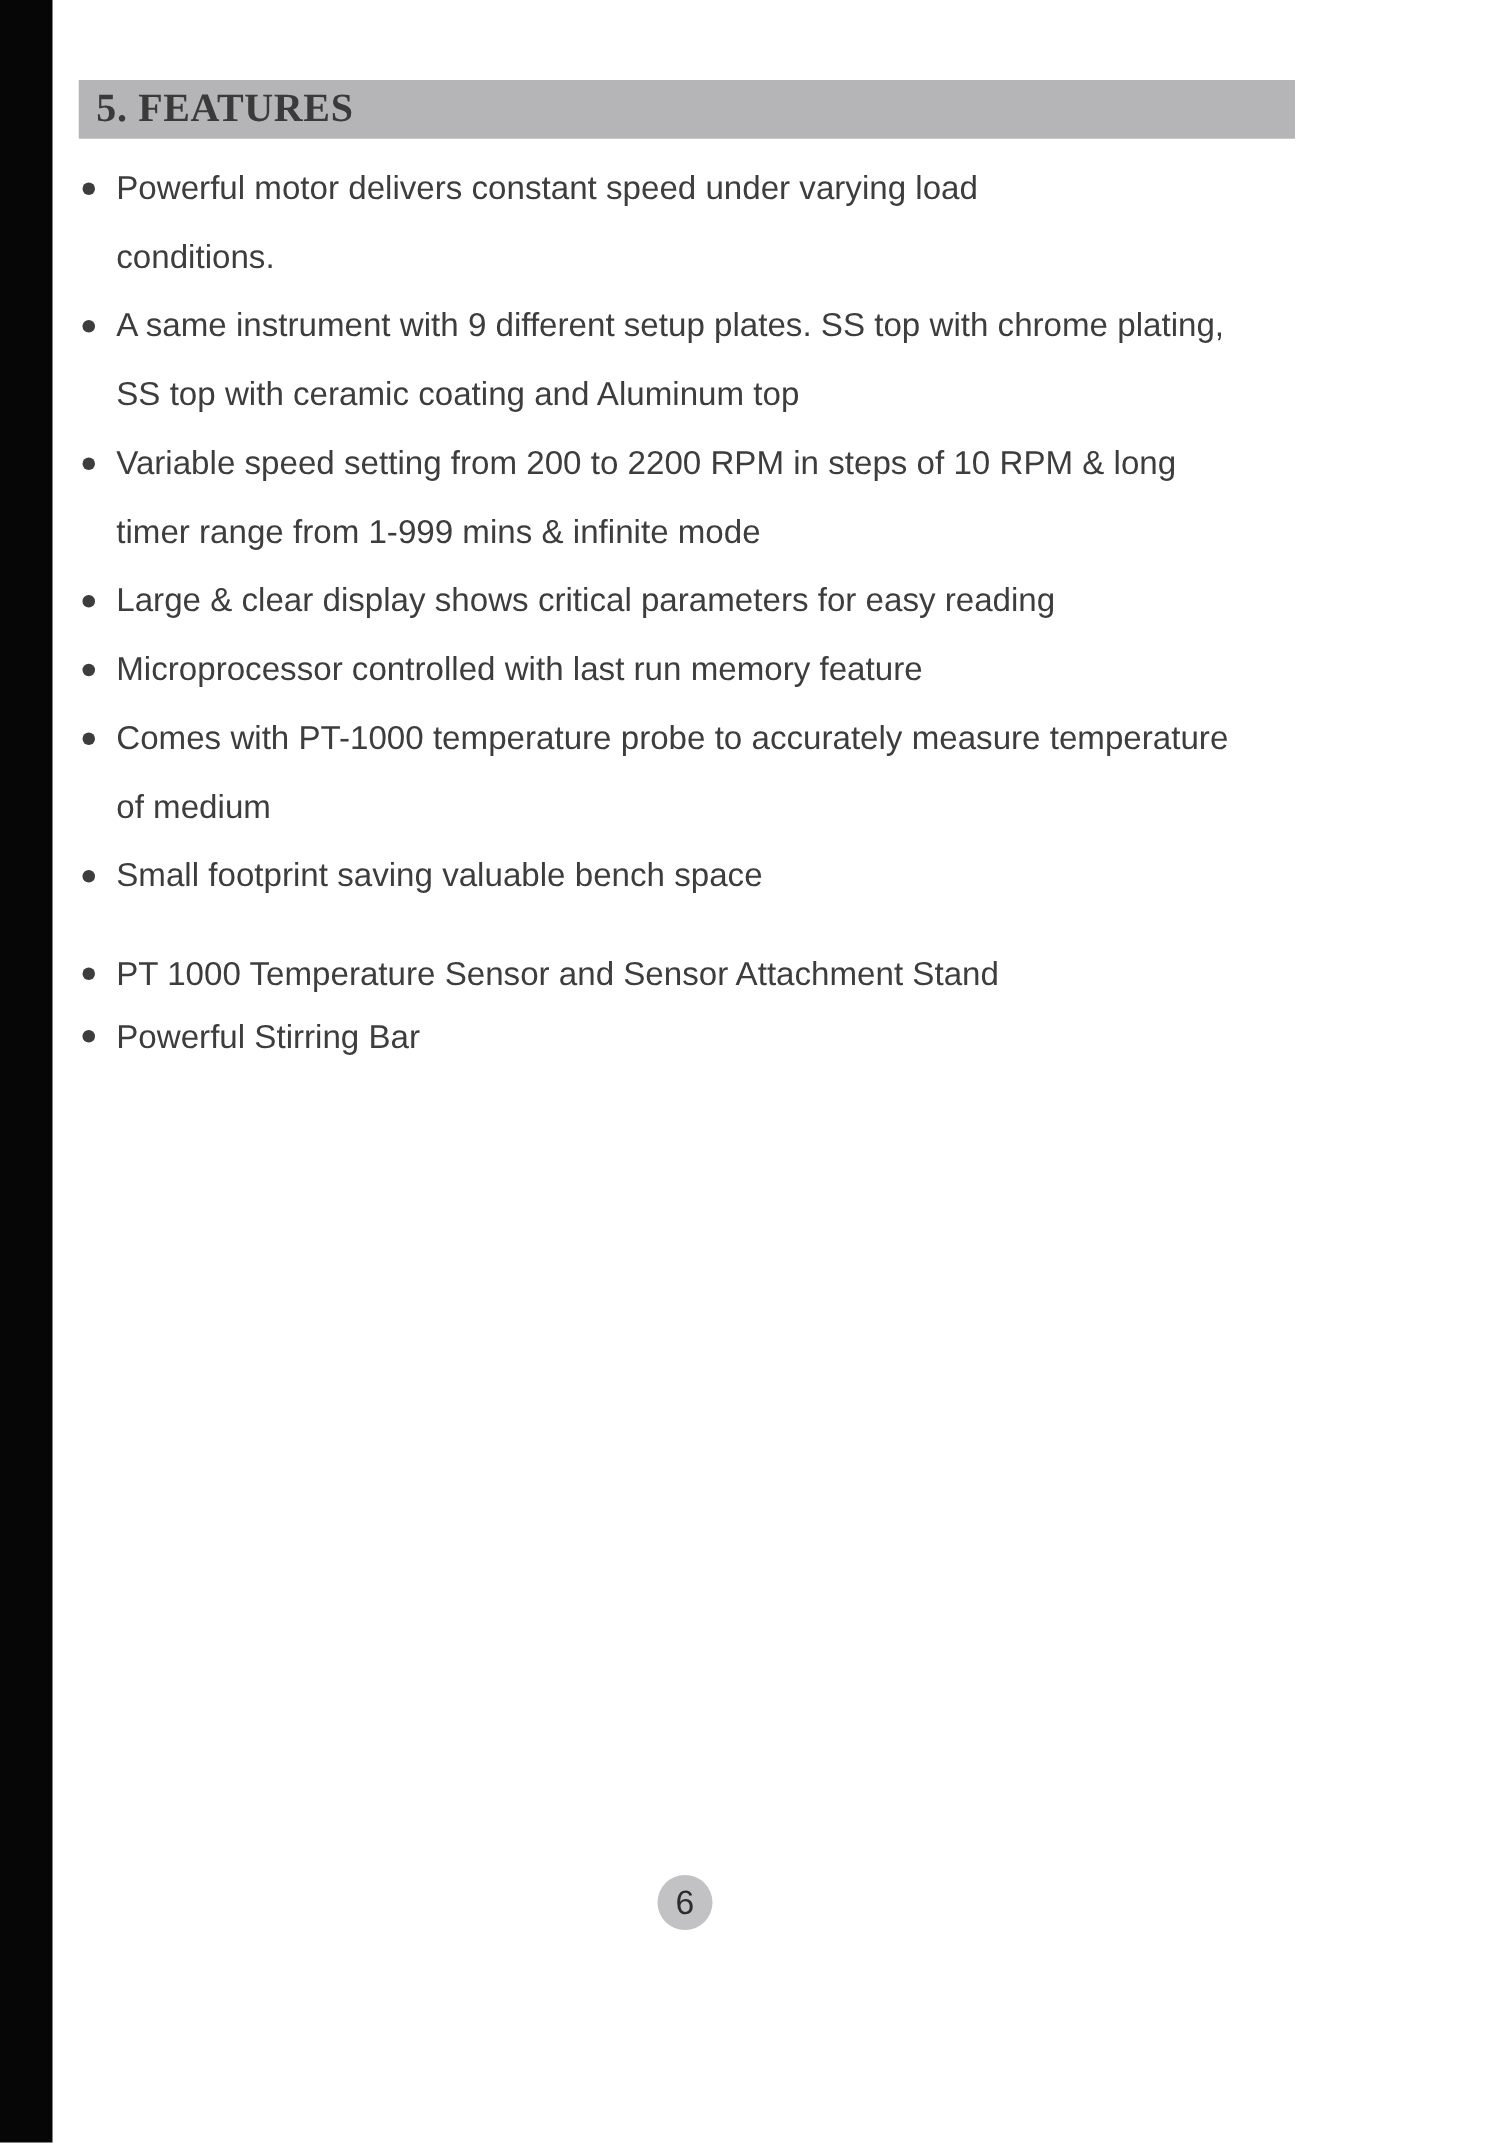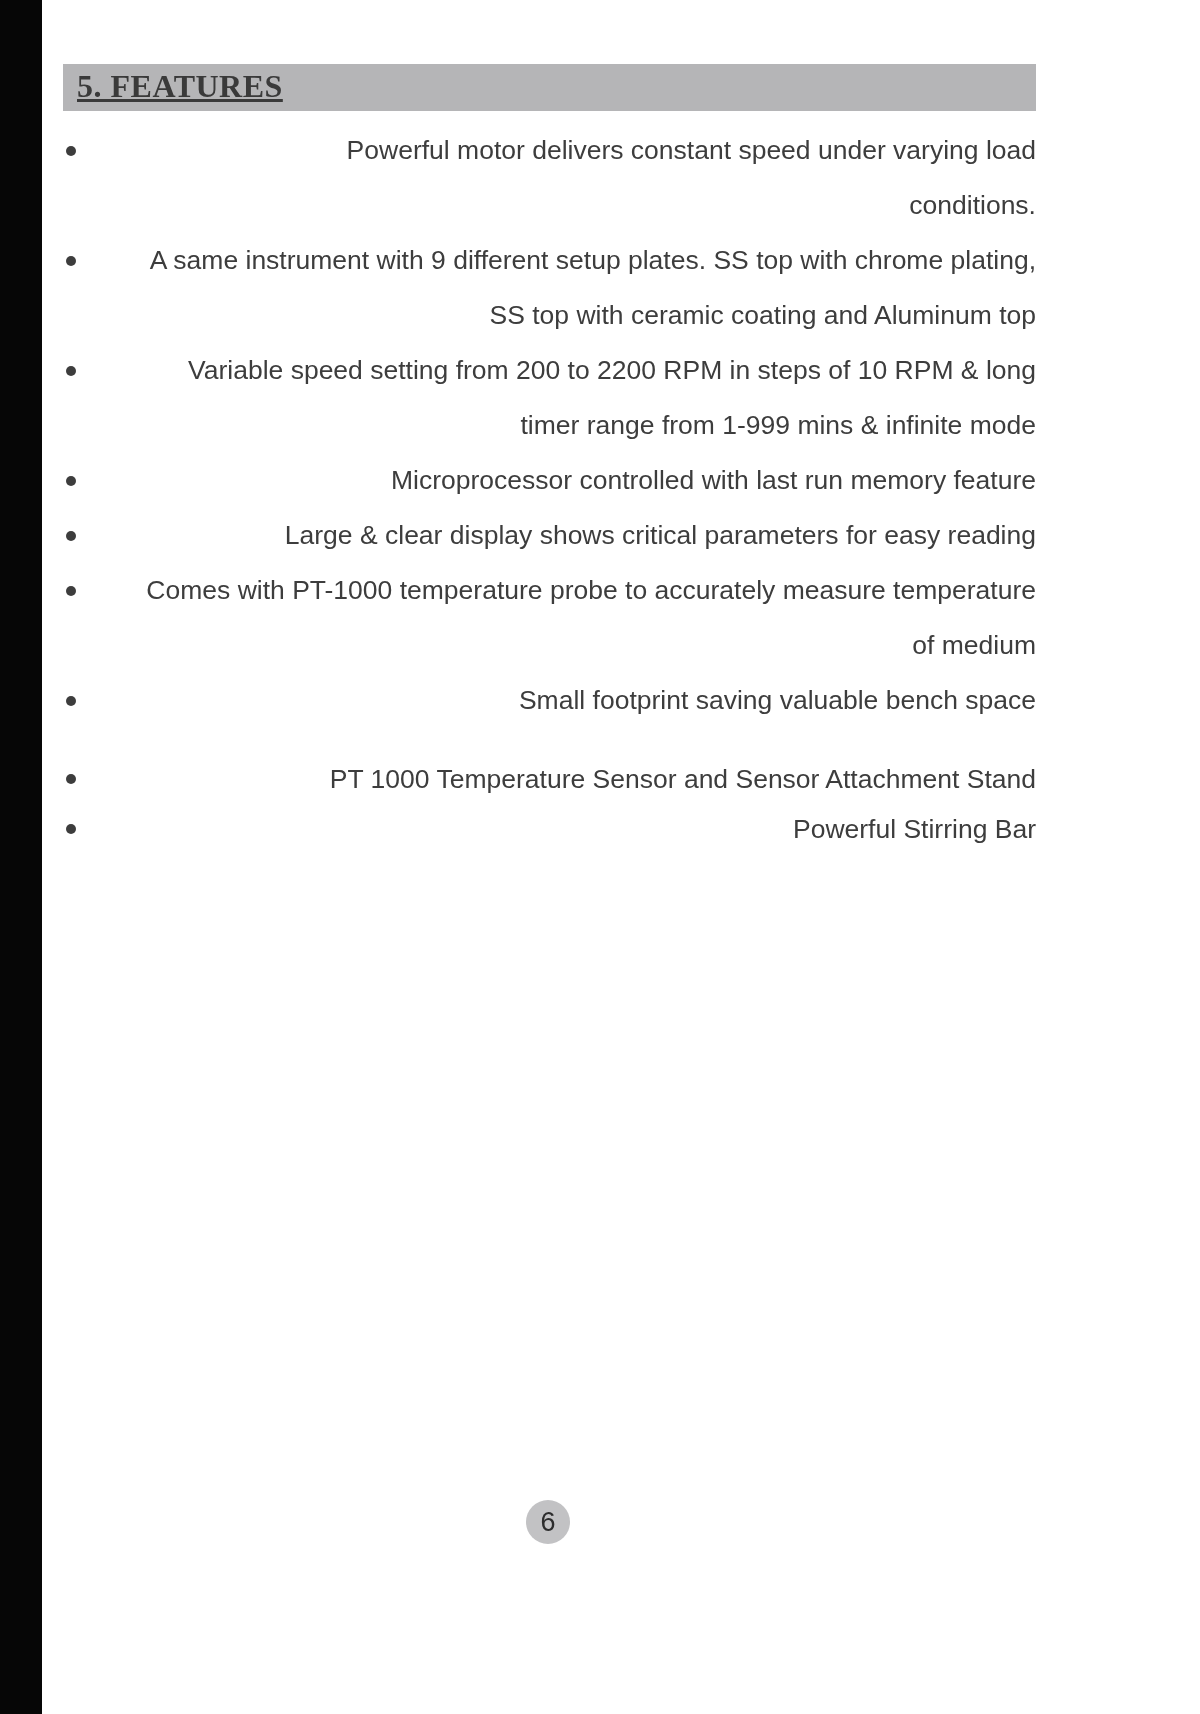--- a/index.html
+++ b/index.html
@@ -27,35 +27,33 @@
   .section-heading {
     margin: 0;
     width: 100%;
     background: #b5b5b7;
     font-family: "Liberation Serif", serif;
     font-weight: 700;
     font-size: 32px;
     color: #3a3a3a;
     padding: 4px 14px 6px 14px;
     letter-spacing: 0.5px;
-    text-decoration: underline;
   }
   ul.bullet-list {
     list-style: none;
     margin: 12px 0 26px 0;
     padding: 0;
   }
   ul.bullet-list li {
     position: relative;
     padding-left: 30px;
     font-size: 26.5px;
     line-height: 55px;
     white-space: pre-line;
     color: #3d3d3d;
-    text-align: right;
   }
   ul.bullet-list li::before {
     content: "";
     position: absolute;
     left: 3px; top: 23px;
     width: 10px; height: 10px;
     border-radius: 50%;
     background: #3d3d3d;
   }
   ul.bullet-list.tight li { line-height: 50px; }
@@ -84,22 +82,22 @@
 
   <section>
     <h2 class="section-heading">5. FEATURES</h2>
     <ul class="bullet-list">
       <li>Powerful motor delivers constant speed under varying load
 conditions.</li>
       <li>A same instrument with 9 different setup plates. SS top with chrome plating,
 SS top with ceramic coating and Aluminum top</li>
       <li>Variable speed setting from 200 to 2200 RPM in steps of 10 RPM &amp; long
 timer range from 1-999 mins &amp; infinite mode</li>
+      <li>Large &amp; clear display shows critical parameters for easy reading</li>
       <li>Microprocessor controlled with last run memory feature</li>
-      <li>Large &amp; clear display shows critical parameters for easy reading</li>
       <li>Comes with PT-1000 temperature probe to accurately measure temperature
 of medium</li>
       <li>Small footprint saving valuable bench space</li>
     </ul>
   </section>
 
   <section>
     <ul class="bullet-list tight">
       <li>PT 1000 Temperature Sensor and Sensor Attachment Stand</li>
       <li>Powerful Stirring Bar</li>

